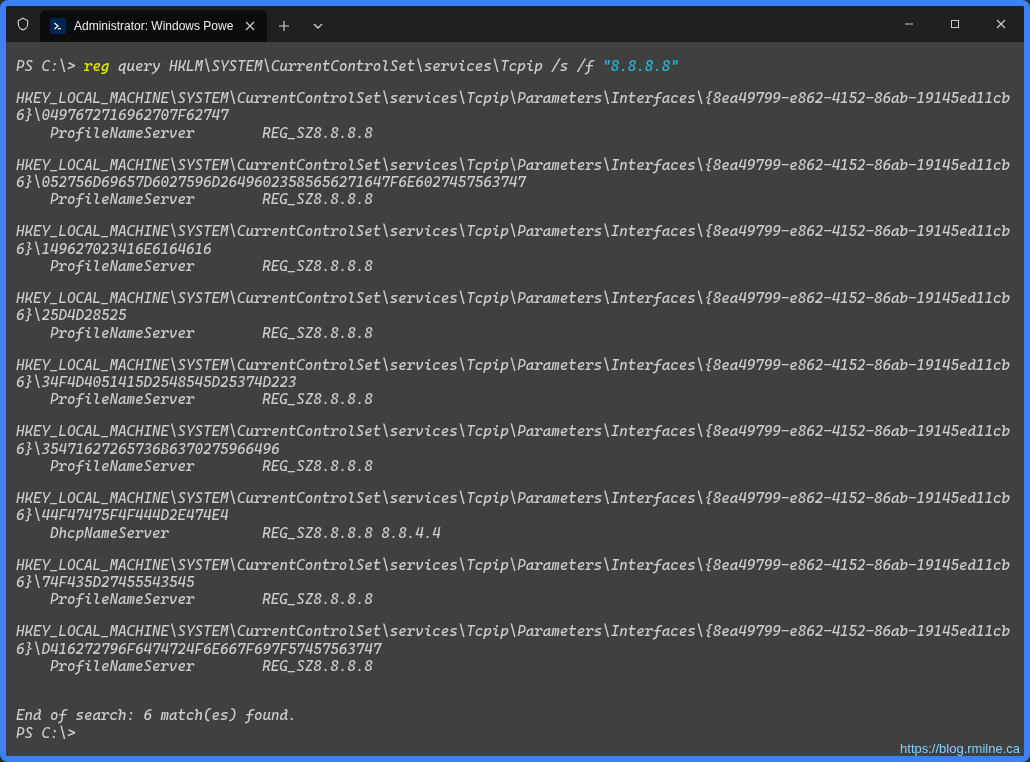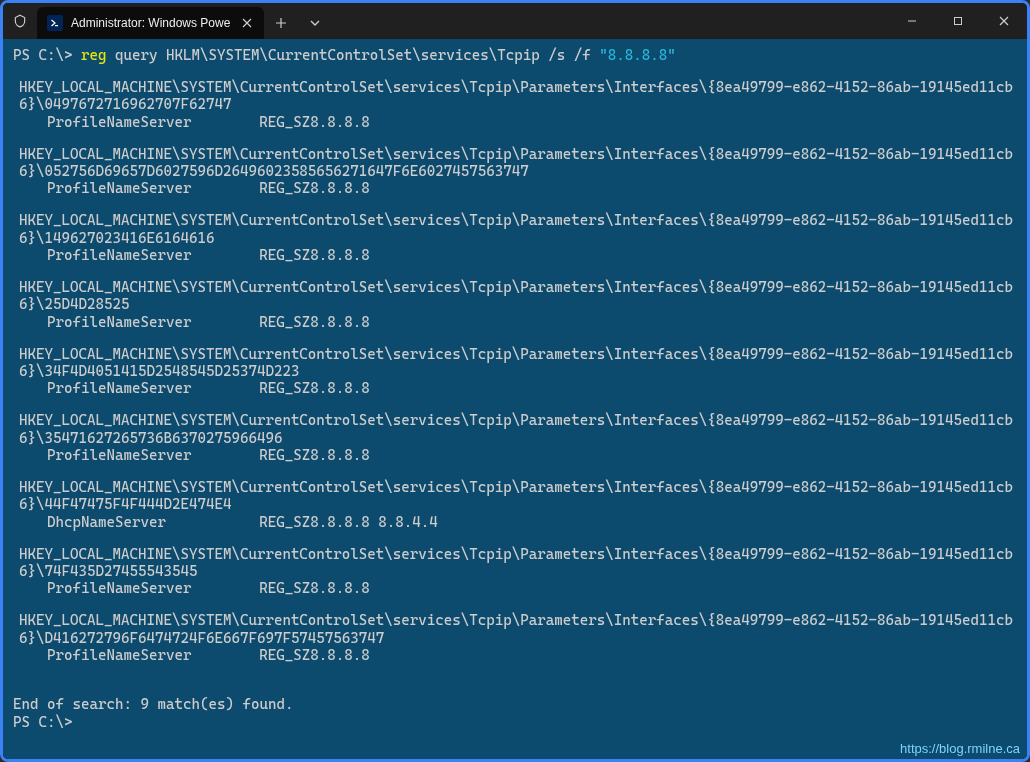--- a/index.html
+++ b/index.html
@@ -8,21 +8,21 @@
       height: 762px;
       background: #2a2a2a;
       font-family: Consolas, 'Cascadia Mono', monospace;
       overflow: hidden;
       position: relative;
     }
     .window {
       width: 100%;
       height: 100%;
       background: #0c0c0c;
-      border: 3px solid #3b82f6;
+      border: 6px solid #3b82f6;
       border-radius: 8px;
       display: flex;
       flex-direction: column;
       overflow: hidden;
     }
     .titlebar {
       height: 36px;
       background: #202020;
       display: flex;
       align-items: center;
@@ -75,34 +75,35 @@
     }
     .titlebar-spacer { flex: 1; }
     .win-controls { display:flex; height:100%; }
     .win-btn {
       width: 46px; height: 100%;
       display:flex;align-items:center;justify-content:center;
       color:#ccc;
     }
     .terminal {
       flex:1;
-      background:#0c4a6e;
+      background:#404040;
       color:#ccc;
-      padding: 8px 10px;
+      padding: 16px 10px;
       font-size: 14.5px;
       line-height: 1.2;
       white-space: pre-wrap;
       word-break: break-all;
       overflow-y: auto;
+      font-style: italic;
     }
     .ps-prefix { color:#cccccc; }
     .cmd-yellow { color:#e5e510; }
     .cmd-gray { color:#cccccc; }
     .cmd-cyan { color:#29b8db; }
-    .reg-entry { display:block; margin-top: 1em; margin-left: 6px; }
+    .reg-entry { display:block; margin-top: 1em; }
     .reg-value-line { display:block; }
     .indent { display:inline-block; width:4ch; }
     .col-name { display:inline-block; min-width: 21ch; }
     .col-type { display:inline-block; min-width: 10ch; text-align: right; }
     .summary { display:block; margin-top:1em; }
     .watermark {
       position:absolute;
       right: 10px;
       bottom: 6px;
       color: #7dd3fc;
@@ -161,17 +162,17 @@
       </div>
       <div class="win-btn close">
         <svg width="10" height="10" viewBox="0 0 10 10" stroke="currentColor" stroke-width="1.2">
             <path d="M1 1 L9 9 M9 1 L1 9"></path>
           </svg>
       </div>
     </div>
   </div>
 
   <div class="terminal"><span class="ps-prefix">PS C:\&gt;</span> <span class="cmd-yellow">reg</span><span class="cmd-gray"> query HKLM\SYSTEM\CurrentControlSet\services\Tcpip /s /f </span><span class="cmd-cyan">"8.8.8.8"</span><span id="entries-container"><span class="reg-entry">HKEY_LOCAL_MACHINE\SYSTEM\CurrentControlSet\services\Tcpip\Parameters\Interfaces\{8ea49799-e862-4152-86ab-19145ed11cb6}\0497672716962707F62747</span><span class="reg-value-line"><span class="indent"></span><span class="col-name">ProfileNameServer</span><span class="col-type">REG_SZ</span><span>8.8.8.8</span></span><span class="reg-entry">HKEY_LOCAL_MACHINE\SYSTEM\CurrentControlSet\services\Tcpip\Parameters\Interfaces\{8ea49799-e862-4152-86ab-19145ed11cb6}\052756D69657D6027596D26496023585656271647F6E6027457563747</span><span class="reg-value-line"><span class="indent"></span><span class="col-name">ProfileNameServer</span><span class="col-type">REG_SZ</span><span>8.8.8.8</span></span><span class="reg-entry">HKEY_LOCAL_MACHINE\SYSTEM\CurrentControlSet\services\Tcpip\Parameters\Interfaces\{8ea49799-e862-4152-86ab-19145ed11cb6}\149627023416E6164616</span><span class="reg-value-line"><span class="indent"></span><span class="col-name">ProfileNameServer</span><span class="col-type">REG_SZ</span><span>8.8.8.8</span></span><span class="reg-entry">HKEY_LOCAL_MACHINE\SYSTEM\CurrentControlSet\services\Tcpip\Parameters\Interfaces\{8ea49799-e862-4152-86ab-19145ed11cb6}\25D4D28525</span><span class="reg-value-line"><span class="indent"></span><span class="col-name">ProfileNameServer</span><span class="col-type">REG_SZ</span><span>8.8.8.8</span></span><span class="reg-entry">HKEY_LOCAL_MACHINE\SYSTEM\CurrentControlSet\services\Tcpip\Parameters\Interfaces\{8ea49799-e862-4152-86ab-19145ed11cb6}\34F4D4051415D2548545D25374D223</span><span class="reg-value-line"><span class="indent"></span><span class="col-name">ProfileNameServer</span><span class="col-type">REG_SZ</span><span>8.8.8.8</span></span><span class="reg-entry">HKEY_LOCAL_MACHINE\SYSTEM\CurrentControlSet\services\Tcpip\Parameters\Interfaces\{8ea49799-e862-4152-86ab-19145ed11cb6}\35471627265736B6370275966496</span><span class="reg-value-line"><span class="indent"></span><span class="col-name">ProfileNameServer</span><span class="col-type">REG_SZ</span><span>8.8.8.8</span></span><span class="reg-entry">HKEY_LOCAL_MACHINE\SYSTEM\CurrentControlSet\services\Tcpip\Parameters\Interfaces\{8ea49799-e862-4152-86ab-19145ed11cb6}\44F47475F4F444D2E474E4</span><span class="reg-value-line"><span class="indent"></span><span class="col-name">DhcpNameServer</span><span class="col-type">REG_SZ</span><span>8.8.8.8 8.8.4.4</span></span><span class="reg-entry">HKEY_LOCAL_MACHINE\SYSTEM\CurrentControlSet\services\Tcpip\Parameters\Interfaces\{8ea49799-e862-4152-86ab-19145ed11cb6}\74F435D27455543545</span><span class="reg-value-line"><span class="indent"></span><span class="col-name">ProfileNameServer</span><span class="col-type">REG_SZ</span><span>8.8.8.8</span></span><span class="reg-entry">HKEY_LOCAL_MACHINE\SYSTEM\CurrentControlSet\services\Tcpip\Parameters\Interfaces\{8ea49799-e862-4152-86ab-19145ed11cb6}\D416272796F6474724F6E667F697F57457563747</span><span class="reg-value-line"><span class="indent"></span><span class="col-name">ProfileNameServer</span><span class="col-type">REG_SZ</span><span>8.8.8.8</span></span></span>
-<span class="summary">End of search: 9 match(es) found.</span><span>PS C:\&gt;</span>
+<span class="summary">End of search: 6 match(es) found.</span><span>PS C:\&gt;</span>
   </div>
 </div>
 
 <div class="watermark">https://blog.rmilne.ca</div>
 
 </body></html>

